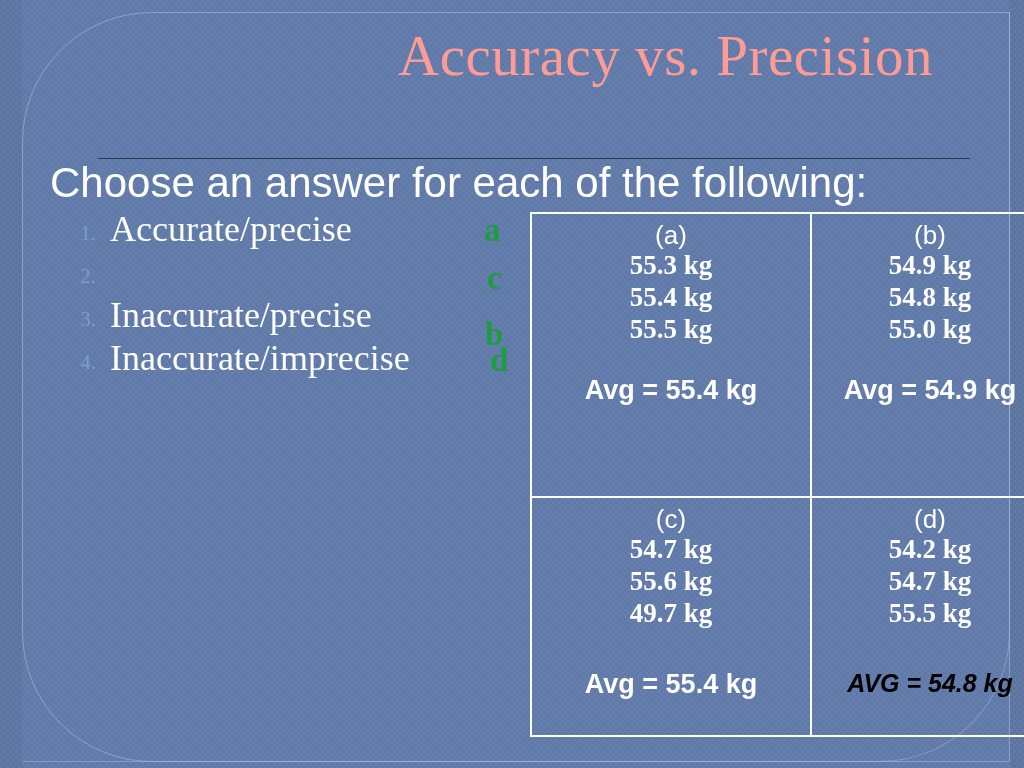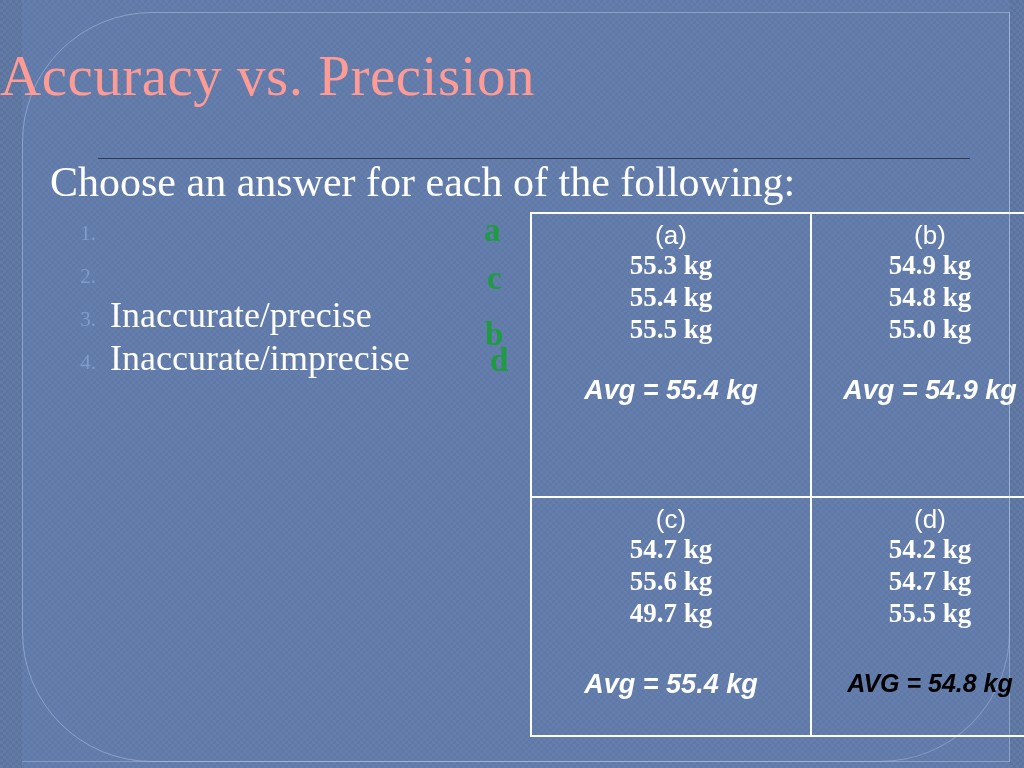--- a/index.html
+++ b/index.html
@@ -63,47 +63,46 @@
     border-radius: 0 0 130px 0;
     pointer-events: none;
   }
 
   
   #title {
     position: absolute;
     left: 0;
     top: 26px;
     width: 933px;
-    text-align: left;
+    text-align: right;
     color: #ff9b95;
     font-family: "Liberation Serif", serif;
     font-size: 57px;
     line-height: 1.05;
     letter-spacing: 0.5px;
     white-space: nowrap;
-    margin-top: 20px;
   }
 
   
   #title-rule {
     position: absolute;
     left: 98px;
     top: 158px;
     width: 872px;
     height: 0;
     border-top: 1px solid #2d3a52;
   }
 
   
   #prompt {
     position: absolute;
     left: 50px;
     top: 160px;
     color: #ffffff;
-    font-family: Liberation Serif, serif;
+    font-family: Liberation Sans, sans-serif;
     font-size: 42px;
     line-height: 1.08;
     white-space: nowrap;
   }
 
   #answer-list {
     position: absolute;
     left: 50px;
     top: 208px;
     margin: 0;
@@ -181,21 +180,20 @@
   }
   .cell-values {
     font-weight: bold;
     font-family: Liberation Serif, serif;
   }
   .cell-gap {
     height: 30px;
   }
   .cell-avg {
     font-weight: bold;
-    font-style: italic;
   }
   .cell-avg.emphasis {
     color: #000000;
     font-style: italic;
     font-weight: bold;
     font-size: 25px;
   }
   .avg-spacer-short { height: 10px; }
 </style>
 </head>
@@ -210,20 +208,21 @@
 
   <div id="title">Accuracy vs. Precision</div>
 
   <div id="title-rule"></div>
 
   <div id="prompt">Choose an answer for each of the following:</div>
 
   <ul id="answer-list">
     <li>
       <span class="num">1.</span>
+      <span class="txt">Accurate/precise</span>
     </li>
     <li>
       <span class="num">2.</span>
     </li>
     <li>
       <span class="num">3.</span>
       <span class="txt">Inaccurate/precise</span>
     </li>
     <li>
       <span class="num">4.</span>

